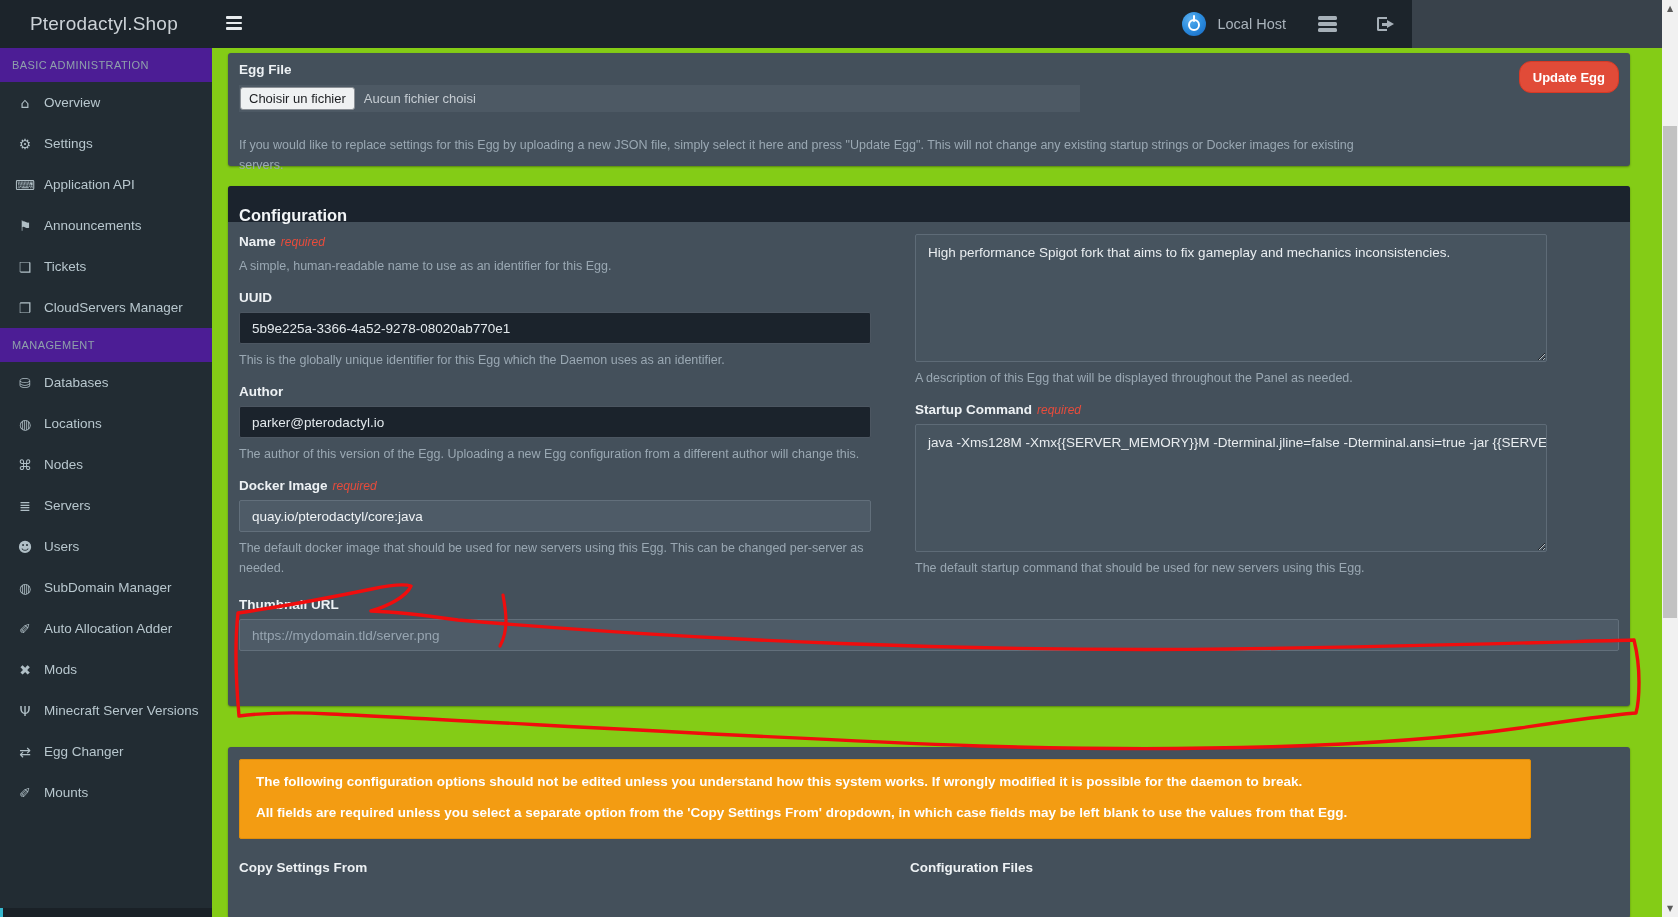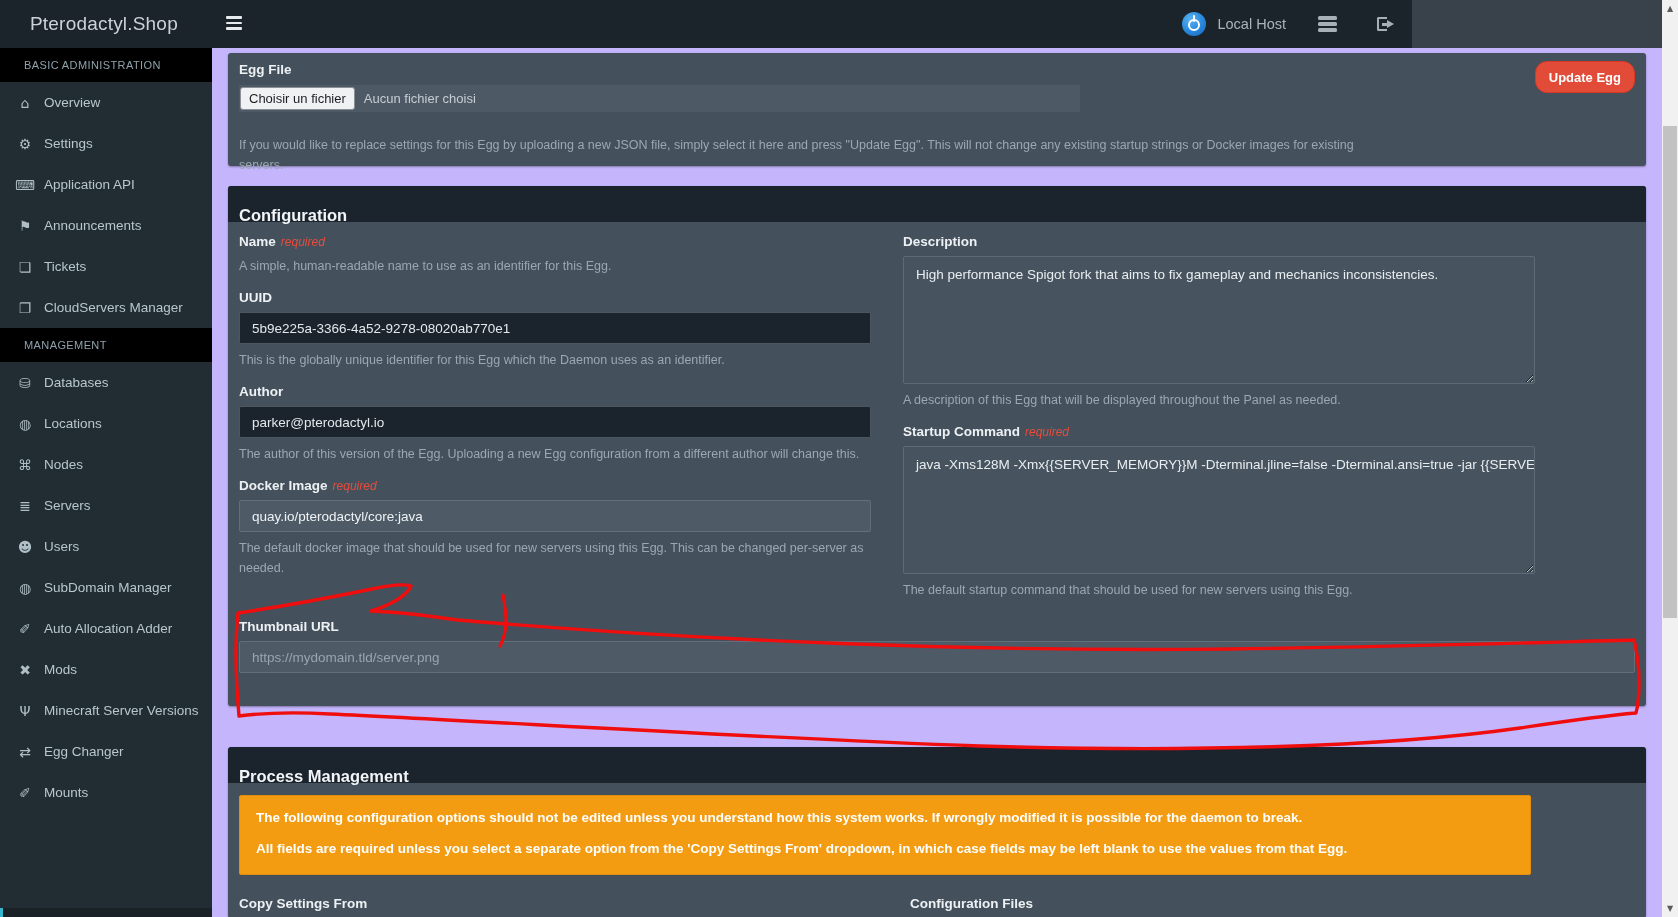--- a/index.html
+++ b/index.html
@@ -29,39 +29,39 @@
   .logout-icon { width:17px; height:16px; position:relative; }
   .logout-icon .door { position:absolute; left:0; top:1px; width:10px; height:14px;
                        border:2.2px solid #a6b0b8; border-right:none; border-radius:2px 0 0 2px; }
   .logout-icon .arr { position:absolute; right:0; top:4px; width:0; height:0;
                       border-left:7px solid #a6b0b8; border-top:4.5px solid transparent; border-bottom:4.5px solid transparent; }
   .logout-icon .arr-bar { position:absolute; right:5px; top:7px; width:7px; height:2.5px; background:#a6b0b8; }
 
   
   .sidebar { position:absolute; top:48px; left:0; width:212px; height:869px;
              background:#222c33; z-index:20; overflow:hidden; }
-  .side-header { height:34px; line-height:34px; background:#000000; color:#8fa1ab;
-                 font-size:11px; letter-spacing:.4px; padding-left:24px; }
+  .side-header { height:34px; line-height:34px; background:#4c1d95; color:#8fa1ab;
+                 font-size:11px; letter-spacing:.4px; padding-left:12px; }
   .side-item { height:41px; display:flex; align-items:center; padding-left:15px; cursor:pointer;
                color:#b8c7ce; font-size:13.5px; }
   .side-icon { width:20px; margin-right:9px; font-size:14px; text-align:center; color:#b0bfc6;
                font-family:"DejaVu Sans", sans-serif; }
   .side-sliver { position:absolute; bottom:0; left:0; width:212px; height:9px;
                  background:#1a2127; border-left:3.5px solid #35b8cf; }
 
   
   .scrollbar { position:absolute; top:0; right:0; width:16px; height:917px; background:#f1f1f1; z-index:40; }
   .sb-btn { position:absolute; left:0; width:16px; height:17px; color:#5b5b5b; font-size:8px;
             text-align:center; line-height:17px; cursor:pointer; font-family:"DejaVu Sans", sans-serif; }
   .sb-up { top:0; } .sb-down { bottom:0; }
   .sb-thumb { position:absolute; left:1px; top:126px; width:14px; height:492px; background:#c2c2c2; cursor:pointer; }
 
   
   .content { position:absolute; top:48px; left:212px; width:1450px; height:869px;
-             background:#c4b5fd; padding:5px 16px 0 16px; overflow:hidden; }
+             background:#84cc16; padding:5px 32px 0 16px; overflow:hidden; }
   .panel { background:#44505b; border-radius:3px; box-shadow:0 1px 2px rgba(0,0,0,.35); }
   .panel-heading { height:36px; background:#1b232d; border-radius:3px 3px 0 0;
                    display:flex; align-items:center; padding-left:11px; }
   .panel-title { color:#f2f5f7; font-size:16.5px; font-weight:bold;margin-top:22px; }
   .panel-body { padding:12px 11px 14px 11px; }
 
   label.field { display:block; color:#edf1f4; font-size:13.5px; font-weight:bold; margin-bottom:7px; }
   .req { color:#e74c3c; font-size:12px; font-weight:normal; font-style:italic; margin-left:5px; }
   .helper { color:#9aa8b3; font-size:12.5px; line-height:1.6; }
 
@@ -82,21 +82,21 @@
   .file-btn { height:23px; margin-left:1px; padding:0 8px; background:#eff1f2; border:1px solid #8b9096;
               border-radius:3px; color:#1c1e21; font-size:13px; line-height:21px; cursor:pointer; }
   .file-status { color:#c6cdd3; font-size:13px; margin-left:9px; }
   .eggfile-help { width:1125px; }
   .btn-danger { position:absolute; top:8px; right:11px; height:32px; padding:0 13px;
                 background:#e14b38; border:1px solid #d73925; border-radius:12px;
                 color:#fff; font-size:13px; font-weight:bold; cursor:pointer; }
 
   
   .panel-config { height:520px; }
-  .cfg-grid { display:flex; gap:32px; }
+  .cfg-grid { display:flex; gap:44px; }
   .cfg-col { width:632px; }
   .fgroup { margin-bottom:9px; }
   .fgroup .helper { margin-top:6px; margin-bottom:14px; }
   .thumb-row { margin-top:5px; }
 
   
   .panel-process { height:171px; margin-top:41px; overflow:hidden; }
   .warnbox { width:1292px; background:#f39c12; border:1px solid #e08e0b; border-radius:2px;
              padding:13px 16px 15px 16px; margin-bottom:21px; }
   .warnbox p { color:#fff; font-size:13.5px; font-weight:bold; line-height:1.4; }
@@ -257,21 +257,20 @@
                 <span>Docker Image</span><span class="req">required</span>
               </label>
               <input class="txt txt-light" value="quay.io/pterodactyl/core:java" style="">
               <p class="helper">The default docker image that should be used for new servers using this Egg. This can be changed per-server as needed.</p>
             </div>
 
           </div>
           <div class="cfg-col">
 
             <div class="fgroup">
-              <label class="field">Description</label>
               <textarea class="area" style="">High performance Spigot fork that aims to fix gameplay and mechanics inconsistencies.</textarea>
               <p class="helper">A description of this Egg that will be displayed throughout the Panel as needed.</p>
             </div>
 
             <div class="fgroup">
               <label class="field">
                 <span>Startup Command</span><span class="req">required</span>
               </label>
               <textarea class="area nowrap" style="">java -Xms128M -Xmx{{SERVER_MEMORY}}M -Dterminal.jline=false -Dterminal.ansi=true -jar {{SERVER_JARFILE}}</textarea>
               <p class="helper">The default startup command that should be used for new servers using this Egg.</p>
@@ -281,23 +280,20 @@
         </div>
 
         <div class="fgroup thumb-row">
           <label class="field">Thumbnail URL</label>
           <input class="txt txt-light" placeholder="https://mydomain.tld/server.png" style="">
         </div>
       </div>
     </section>
 
     <section class="panel panel-process">
-      <div class="panel-heading">
-        <span class="panel-title">Process Management</span>
-      </div>
       <div class="panel-body">
         <div class="warnbox">
           <p>The following configuration options should not be edited unless you understand how this system works. If wrongly modified it is possible for the daemon to break.</p>
           <p>All fields are required unless you select a separate option from the 'Copy Settings From' dropdown, in which case fields may be left blank to use the values from that Egg.</p>
         </div>
         <div class="proc-labels">
           <div class="cfg-col">
             <label class="field">Copy Settings From</label>
           </div>
           <div class="cfg-col">

